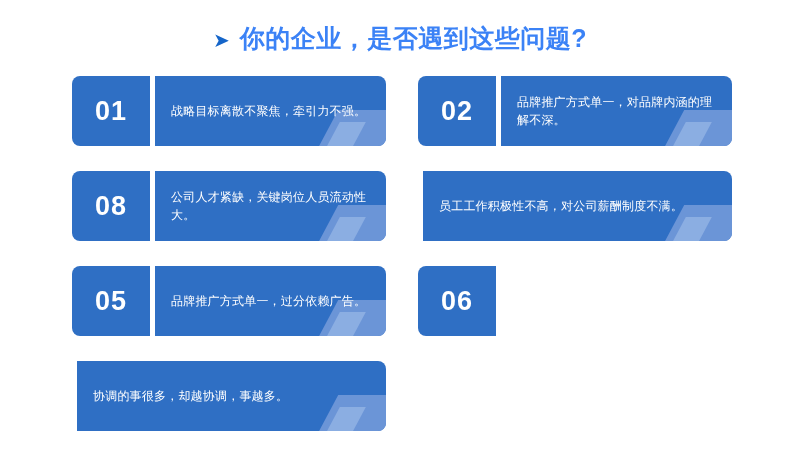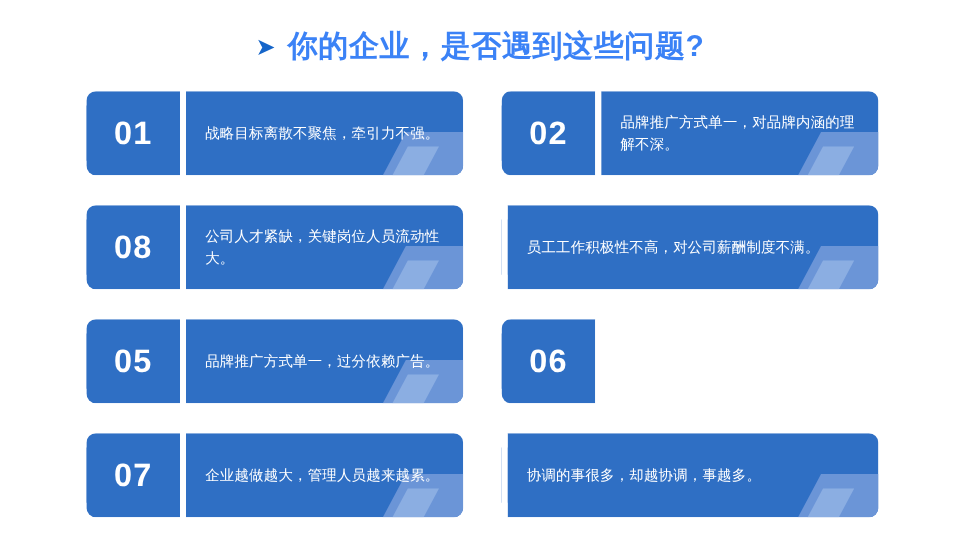--- a/index.html
+++ b/index.html
@@ -208,30 +208,20 @@
         <span class="deco2"></span>
       </div>
     </div>
 
     <div class="card">
       <div class="left-tab"></div>
       <div class="num-block">06</div>
       <div class="notch"></div>
     </div>
 
-    <div class="card">
-      <div class="left-tab"></div>
-      <div class="num-block">07</div>
-      <div class="notch"></div>
-      <div class="text-block">
-        <span class="label">企业越做越大，管理人员越来越累。</span>
-        <span class="deco"></span>
-        <span class="deco2"></span>
-      </div>
-    </div>
 
     <div class="card">
       <div class="left-tab"></div>
       <div class="notch"></div>
       <div class="text-block">
         <span class="label">协调的事很多，却越协调，事越多。</span>
         <span class="deco"></span>
         <span class="deco2"></span>
       </div>
     </div>

